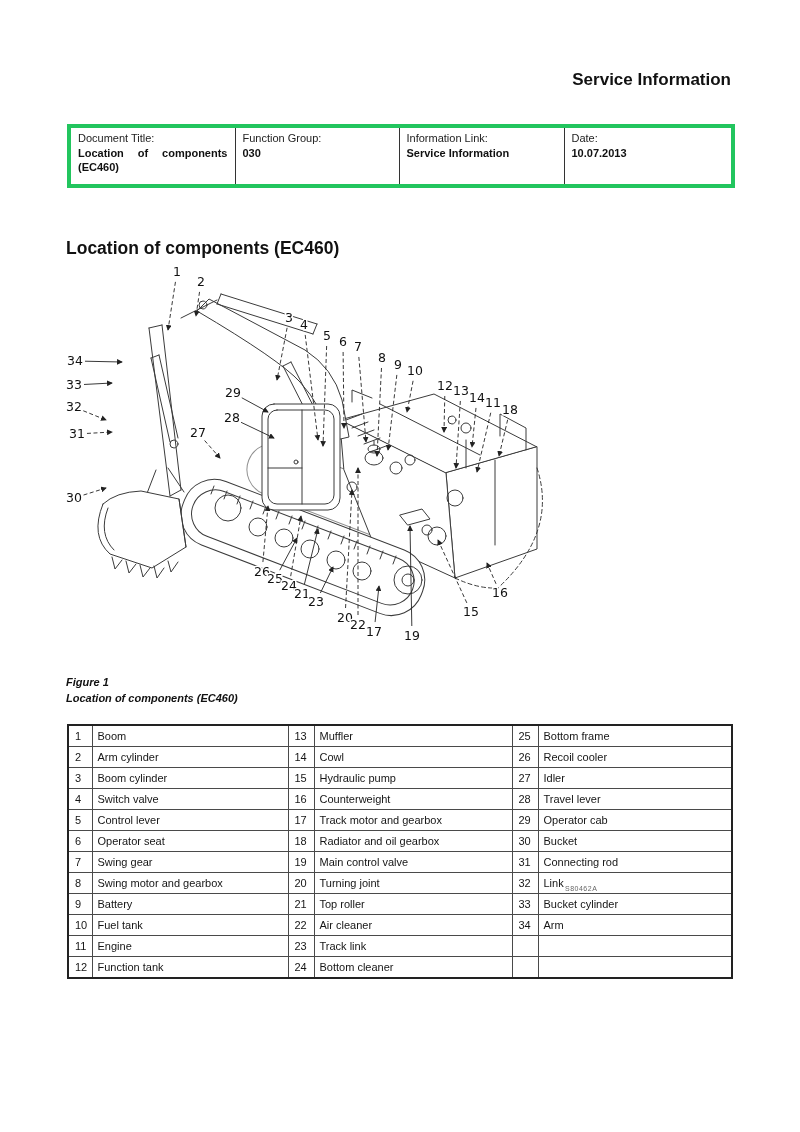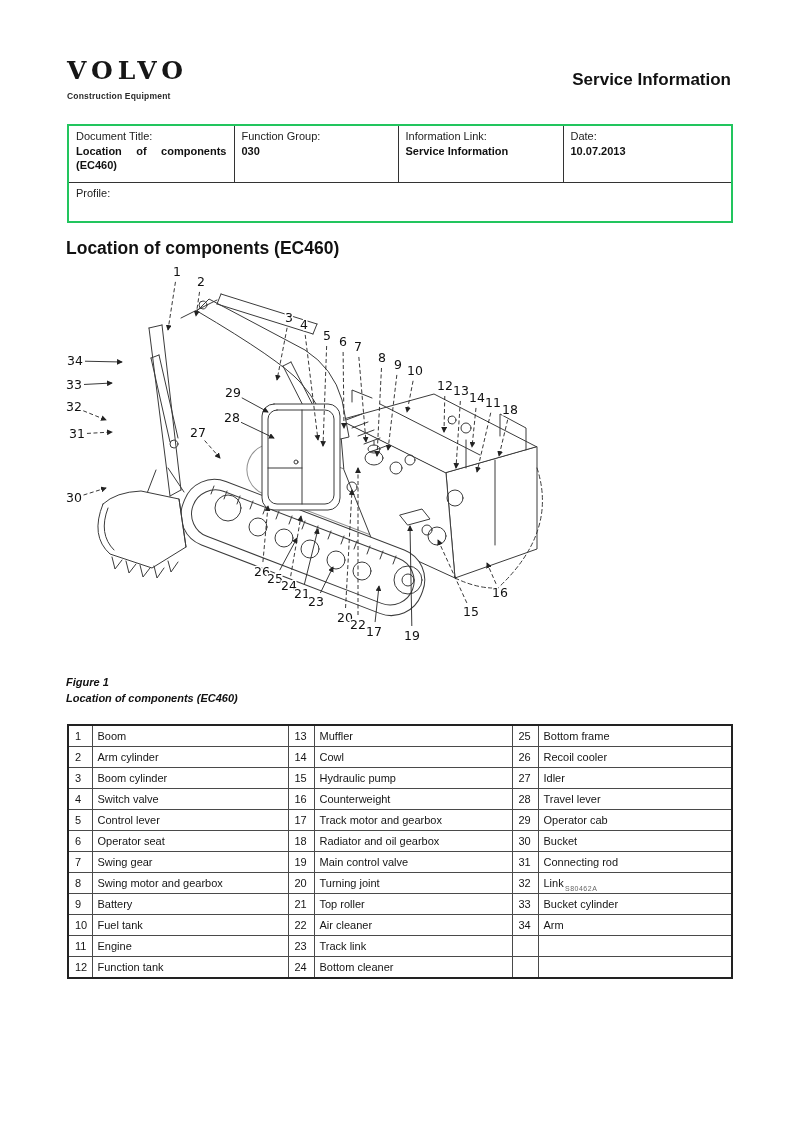--- a/index.html
+++ b/index.html
@@ -10,21 +10,21 @@
   .logo-block{position:absolute;left:67px;top:58px;}
   .volvo-word{font-family:"DejaVu Serif",serif;font-weight:bold;font-size:25px;
               letter-spacing:5px;color:#161616;line-height:26px;}
   .volvo-sub{font-size:8.5px;font-weight:bold;color:#2a2a2a;margin-top:7px;letter-spacing:0.2px;}
   .doc-type{position:absolute;right:69px;top:70px;font-size:17px;font-weight:bold;color:#111;}
 
   
   .info-table{position:absolute;left:67px;top:124px;width:664px;border-collapse:collapse;
               table-layout:fixed;font-size:11px;}
   .info-table td{border:1px solid #333;vertical-align:top;padding:4px 7px;}
-  .info-table{border:2px solid #22c55e;}
+  .info-table{border:4px solid #22c55e;}
   .info-label{font-weight:normal;color:#222;margin-bottom:2px;}
   .info-value{font-weight:bold;color:#111;line-height:14px;}
   .jst{text-align:justify;}
   .row1 td{height:48px;}
   .rowp td{height:30px;}
 
   
   .page-title{position:absolute;left:66px;top:238px;font-size:17.5px;font-weight:bold;color:#111;}
 
   
@@ -49,24 +49,20 @@
                table-layout:fixed;font-size:11px;border:2px solid #222;}
   .parts-table td{border:1px solid #4a4a4a;padding:2px 5px;height:16px;line-height:14px;
                   color:#151515;white-space:nowrap;overflow:hidden;}
   .parts-table td.num{padding-left:6px;}
 </style>
 </head>
 <body>
 
 <div class="page">
 
-  <div class="logo-block">
-    <div class="volvo-word">VOLVO</div>
-    <div class="volvo-sub">Construction Equipment</div>
-  </div>
   <div class="doc-type">Service Information</div>
 
   <table class="info-table">
     <colgroup>
         <col style="width:166px">
         <col style="width:164px">
         <col style="width:165px">
         <col style="width:169px">
       </colgroup>
     <tbody>
@@ -79,25 +75,20 @@
         <div class="info-label">Function Group:</div>
         <div class="info-value">030</div>
       </td>
       <td>
         <div class="info-label">Information Link:</div>
         <div class="info-value">Service Information</div>
       </td>
       <td>
         <div class="info-label">Date:</div>
         <div class="info-value">10.07.2013</div>
-      </td>
-    </tr>
-    <tr class="rowp">
-      <td colspan="4">
-        <div class="info-label">Profile:</div>
       </td>
     </tr>
   </tbody>
     </table>
 
   <div class="page-title">Location of components (EC460)</div>
 
   <div class="figure-wrap">
     <svg viewBox="60 258 485 395" width="485" height="395">
       <defs>

